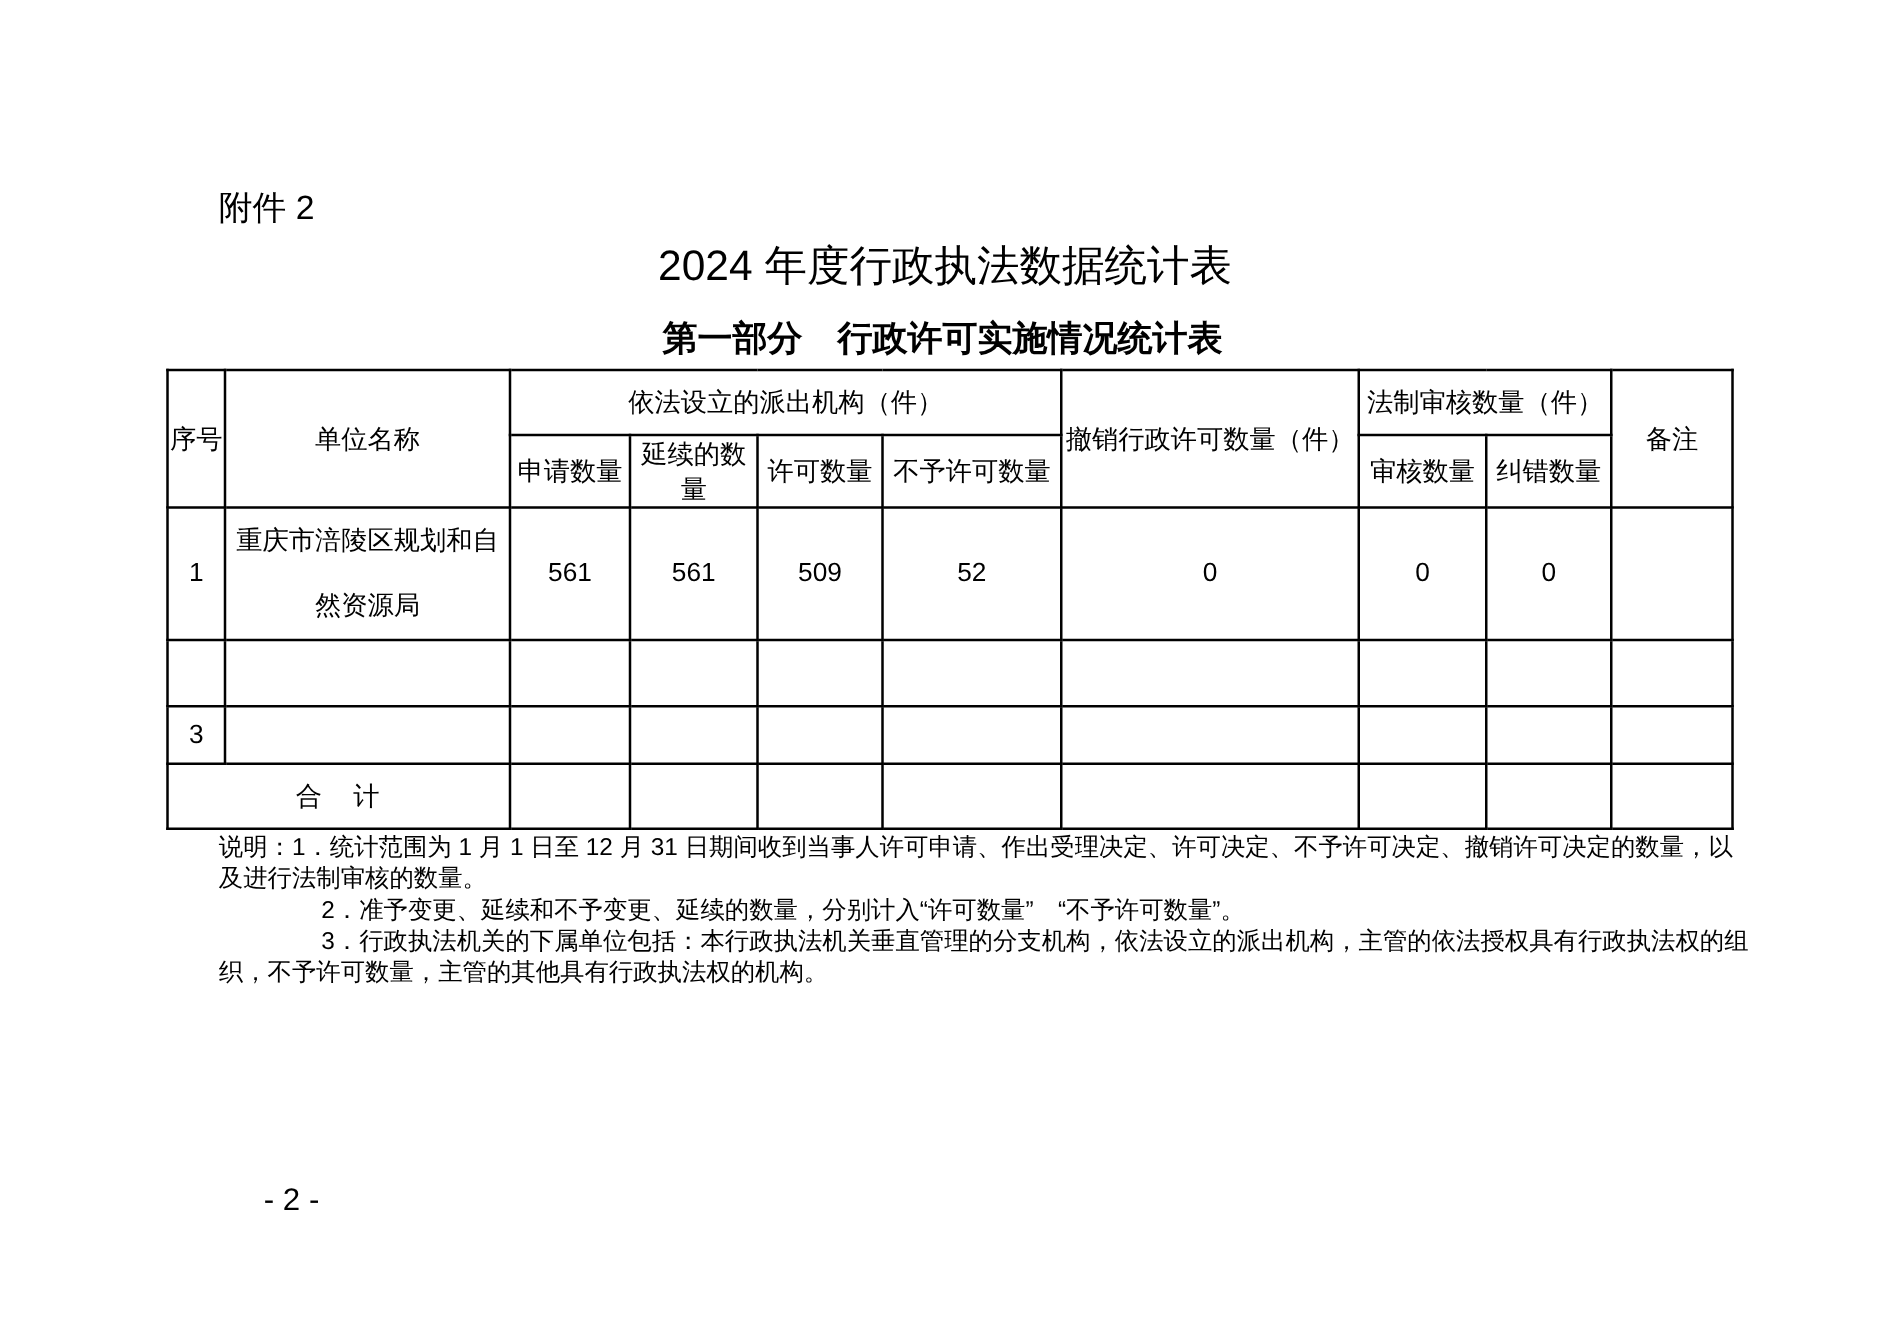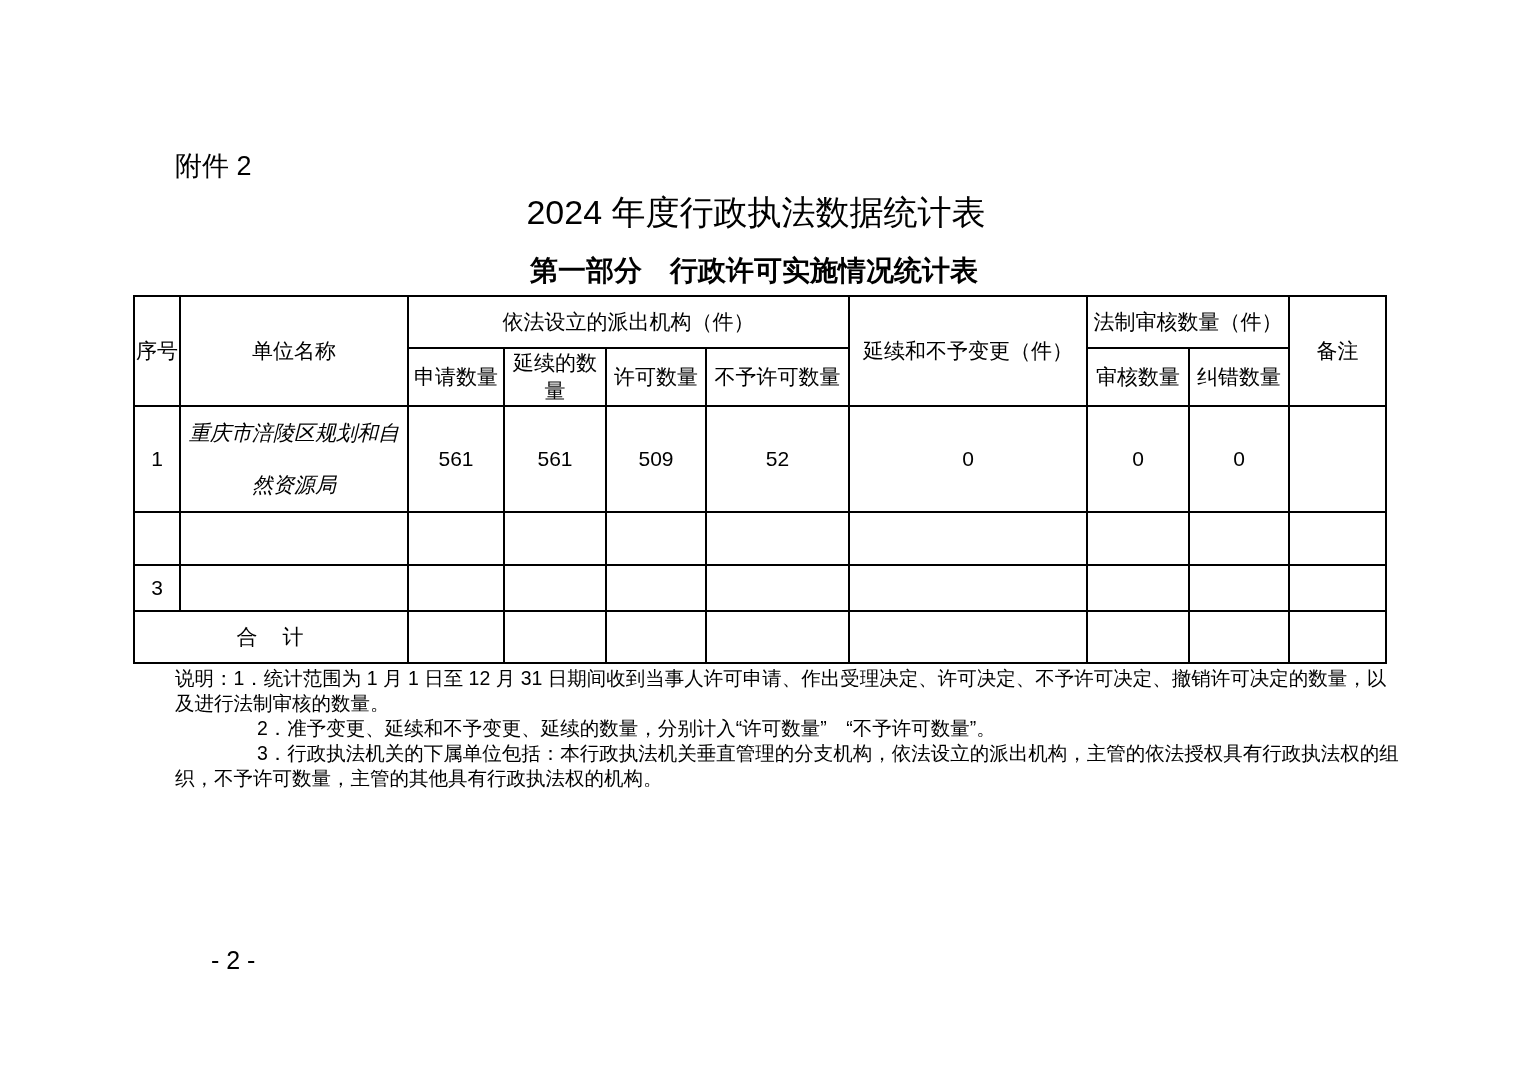--- a/index.html
+++ b/index.html
@@ -41,21 +41,21 @@
   }
   tr.hrow1 { height: 52px; }
   tr.hrow2 { height: 53px; }
   tr.drow1 { height: 103px; }
   tr.drow2 { height: 53px; }
   tr.drow3 { height: 46px; }
   tr.trow  { height: 52px; }
   td.subhead { font-size: 20px; }
   td.seq { font-size: 18px; }
   td.unit { font-size: 21px; line-height: 52px; }
-  td.unit span { display: block; font-style: italic; }
+  td.unit span { display: block; }
   td.num { font-size: 26px; }
   td.num-small { font-size: 19px; }
   td.total-label { font-size: 24px; letter-spacing: 2px; }
   .notes {
     position: absolute; left: 175px; top: 666px;
     font-size: 19.5px; line-height: 25px;
     white-space: nowrap;
   }
   .notes .indent { margin-left: 82px; }
   .page-number {
@@ -83,21 +83,21 @@
     <col style="width:238px">
     <col style="width:102px">
     <col style="width:100px">
     <col style="width:97px">
   </colgroup>
   <tbody>
       <tr class="hrow1">
     <td rowspan="2">序号</td>
     <td rowspan="2">单位名称</td>
     <td colspan="4">依法设立的派出机构（件）</td>
-    <td rowspan="2">延续和不予变更（件）</td>
+    <td rowspan="2">撤销行政许可数量（件）</td>
     <td colspan="2">法制审核数量（件）</td>
     <td rowspan="2">备注</td>
   </tr>
   <tr class="hrow2">
     <td class="subhead">申请数量</td>
     <td class="subhead">延续的数量</td>
     <td class="subhead">许可数量</td>
     <td class="subhead">不予许可数量</td>
     <td class="subhead">审核数量</td>
     <td class="subhead">纠错数量</td>

